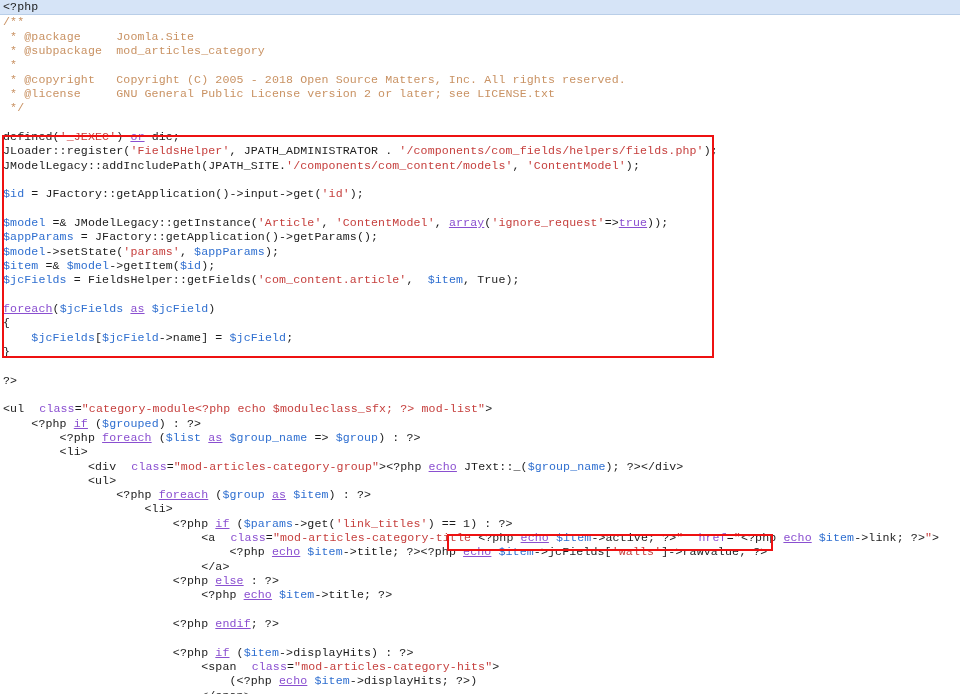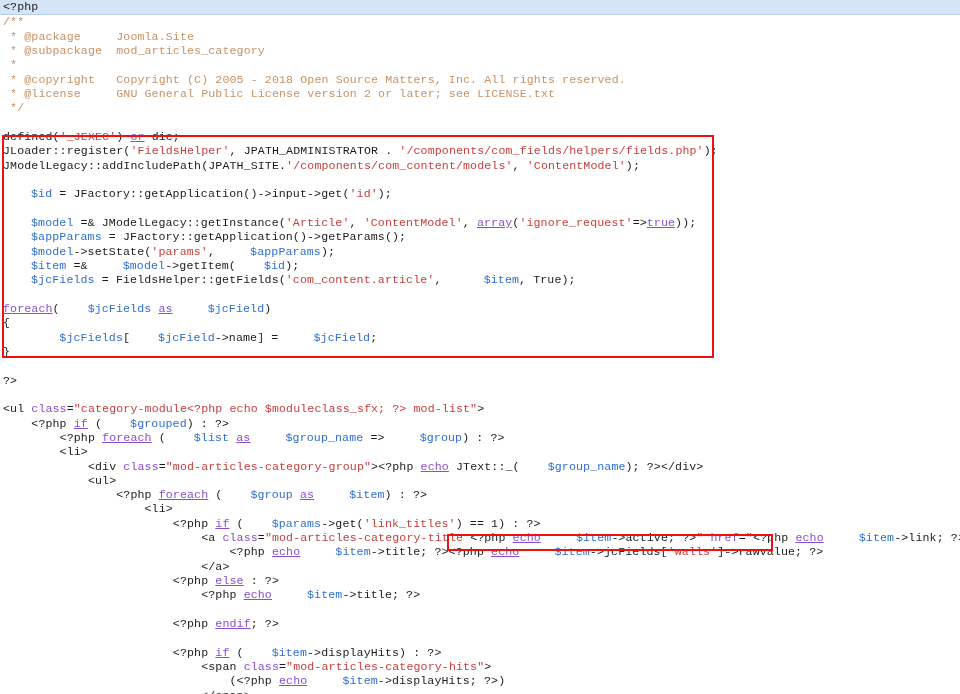--- a/index.html
+++ b/index.html
@@ -48,24 +48,24 @@
   .line.current {
     background: #d6e4f7;
     border-bottom: 1px solid #b9cee8;
     height: 15.33px;
   }
 
   
   .t-plain   { color: #1c1c1c; }
   .t-comment { color: #c99263; }
   .t-str     { color: #c6403e; }
-  .t-var     { color: #2f6fd0; padding-left: 28px; }
+  .t-var     { color: #2f6fd0; }
   .t-kw      { color: #8a4fd0; text-decoration: underline; }
   .t-tag     { color: #1c1c1c; }
-  .t-attr    { color: #8a4fd0; }
+  .t-attr    { color: #8a4fd0; margin-left: 8px; }
   .t-attrval { color: #c6403e; }
 
   
   .annot-box {
     position: absolute;
     border: 2px solid #ee1111;
     box-sizing: border-box;
     pointer-events: none;
     background: transparent;
   }

